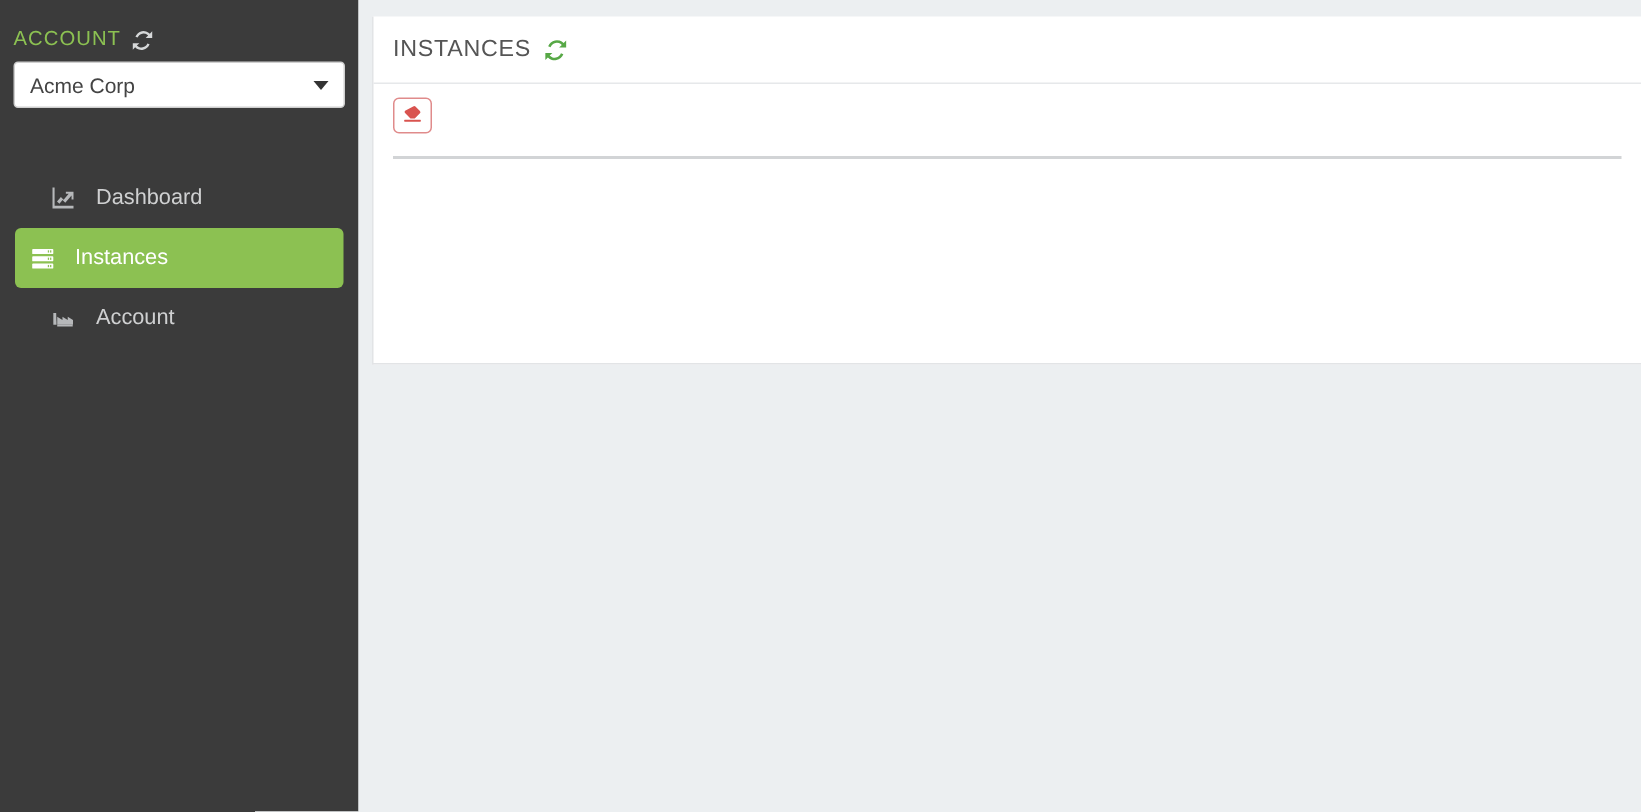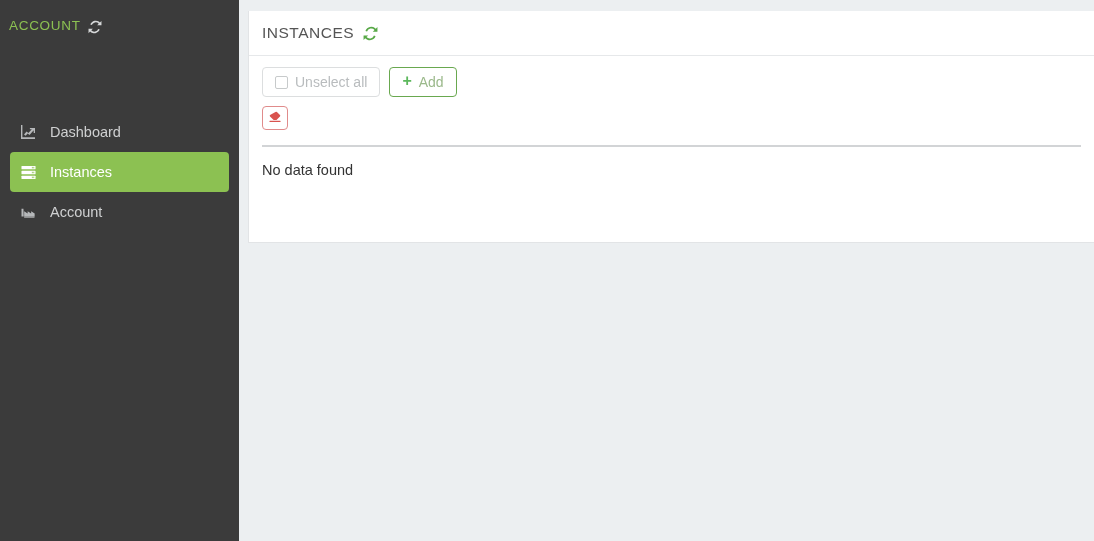--- a/index.html
+++ b/index.html
@@ -88,21 +88,21 @@
     position: absolute;
     left: 0;
     top: 112px;
     width: 239px;
   }
   .menu-item {
     display: flex;
     align-items: center;
     gap: 12px;
     height: 40px;
-    padding-left: 18px;
+    padding-left: 32px;
     box-sizing: border-box;
     color: #cfd0d1;
     font-size: 14.5px;
   }
   .menu-item .mi-ico {
     width: 20px;
     display: flex;
     align-items: center;
     justify-content: center;
     color: #b6b8ba;
@@ -257,20 +257,24 @@
     <div class="side-label account">
       <span>ACCOUNT</span>
       <span class="refresh-ico">
         <svg viewBox="0 0 16 16" width="14" height="14" fill="#d6d8d9">
           <path d="M13.6 2.9a6.6 6.6 0 0 0-11 2.3l1.7.6A4.8 4.8 0 0 1 12.3 4.2L10.4 6h5V1l-1.8 1.9z"></path>
           <path d="M2.4 13.1a6.6 6.6 0 0 0 11-2.3l-1.7-.6A4.8 4.8 0 0 1 3.7 11.8L5.6 10h-5v5l1.8-1.9z"></path>
         </svg>
       </span>
     </div>
 
+    <div class="account-select">
+      <span class="val">Acme Corp</span>
+      <span class="caret"></span>
+    </div>
 
 
     <div class="menu">
 
       <div class="menu-item">
         <span class="mi-ico">
           <svg viewBox="0 0 16 16" width="16" height="16" fill="currentColor">
             <path d="M1 1h1.4v12.2H15V15H1z"></path>
             <path d="M4 10.4l2.6-3 1.8 1.7 3.4-3.9h-1.9V3.9H15v5.1h-1.3V6.3l-4.2 4.8-1.8-1.7-2.1 2.4z"></path>
           </svg>
@@ -320,40 +324,29 @@
         <span class="card-title">INSTANCES</span>
         <span class="header-refresh">
           <svg viewBox="0 0 16 16" width="15" height="15" fill="#57a846">
             <path d="M13.6 2.9a6.6 6.6 0 0 0-11 2.3l1.7.6A4.8 4.8 0 0 1 12.3 4.2L10.4 6h5V1l-1.8 1.9z"></path>
             <path d="M2.4 13.1a6.6 6.6 0 0 0 11-2.3l-1.7-.6A4.8 4.8 0 0 1 3.7 11.8L5.6 10h-5v5l1.8-1.9z"></path>
           </svg>
         </span>
       </div>
 
 
-      <div class="toolbar">
-        <div class="btn btn-unselect">
-          <span class="cb"></span>
-          <span>Unselect all</span>
-        </div>
-        <div class="btn btn-add">
-          <span class="plus">+</span>
-          <span>Add</span>
-        </div>
-      </div>
 
       <div class="btn-erase">
         <span>
           <svg viewBox="0 0 16 16" width="12" height="12" fill="currentColor">
             <path d="M8.6 1.4a1.4 1.4 0 0 1 2 0l4 4a1.4 1.4 0 0 1 0 2l-4.6 4.6H6.2L1.4 7.2a1.4 1.4 0 0 1 0-2z"></path>
             <rect x="0.6" y="13" width="14.8" height="1.8" rx="0.5"></rect>
           </svg>
         </span>
       </div>
 
       <div class="table-sep"></div>
 
-      <div class="empty-msg">No data found</div>
 
     </div>
   </div>
 
 </div>
 
 </body></html>

